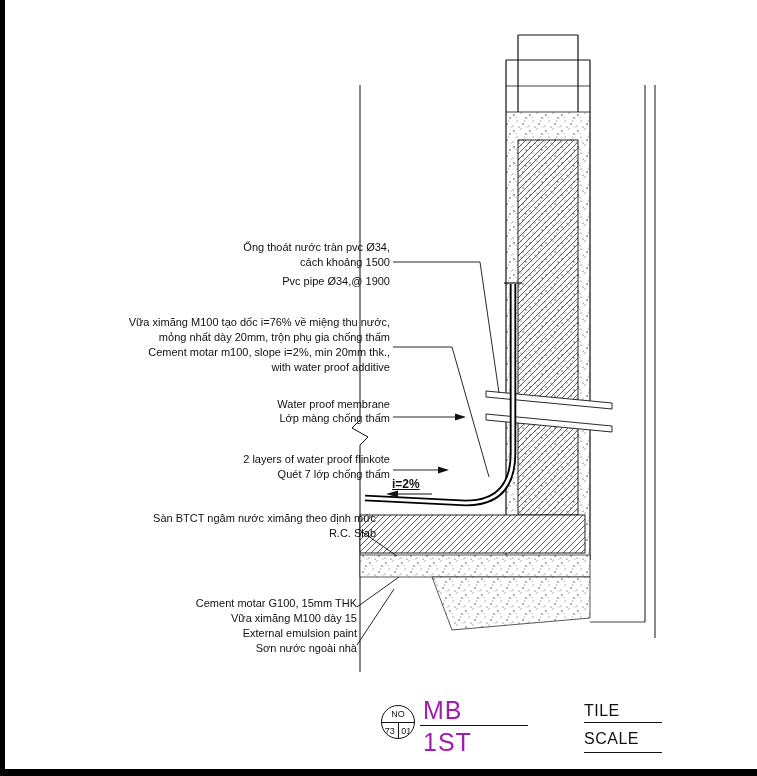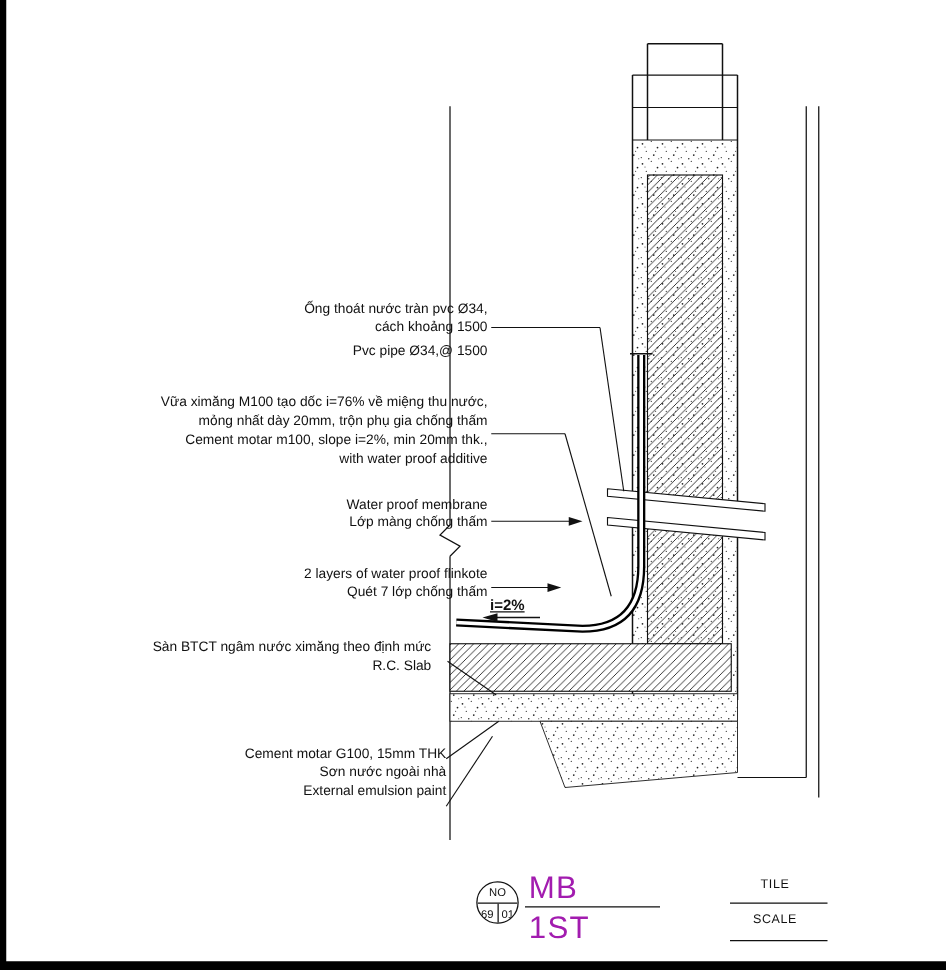--- a/index.html
+++ b/index.html
@@ -36,21 +36,21 @@
     flex:1; display:flex; align-items:center; justify-content:center;
   }
   .tb-circ-bottom span.tb-div { border-left:1px solid #111; }
   .tb-code, .tb-floor {
     position:absolute; left:423px; font-size:25px; color:#a21caf; letter-spacing:1px;
   }
   .tb-code { top:696px; }
   .tb-floor { top:728px; }
   .tb-line { position:absolute; border-top:1.2px solid #111; height:0; }
   .tb-right-label {
-    position:absolute; left:584px; width:78px; text-align:center; font-size:10px;
+    position:absolute; left:584px; width:78px; text-align:left; font-size:16px;
     letter-spacing:0.5px; padding-right:6px;
   }
 </style>
 </head>
 <body>
 
 <div class="stage">
 
   <svg class="drawing" width="757" height="776" viewBox="0 0 757 776">
     <defs>
@@ -154,21 +154,21 @@
     <g fill="#111" stroke="none">
       <polygon points="466,417 455,413.5 455,420.5"></polygon>
       <polygon points="449,470 438,466.5 438,473.5"></polygon>
       <polygon points="386,494 398,490.5 398,497.5"></polygon>
     </g>
   </svg>
 
   <div class="ann" style="top:240px; right:367px;">
     <div>Ống thoát nước tràn pvc Ø34,</div>
     <div>cách khoảng 1500</div>
-    <div style="margin-top:4px">Pvc pipe Ø34,@ 1500</div>
+    <div style="margin-top:4px">Pvc pipe Ø34,@ 1900</div>
   </div>
 
   <div class="ann" style="top:315px; right:367px;">
     <div>Vữa ximăng M100 tạo dốc i=76% về miệng thu nước,</div>
     <div>mỏng nhất dày 20mm, trộn phụ gia chống thấm</div>
     <div>Cement motar m100, slope i=2%, min 20mm thk.,</div>
     <div>with water proof additive</div>
   </div>
 
   <div class="ann tight" style="top:397px; right:367px;">
@@ -176,36 +176,37 @@
     <div>Lớp màng chống thấm</div>
   </div>
 
   <div class="ann" style="top:452px; right:367px;">
     <div>2 layers of water proof flinkote</div>
     <div>Quét 7 lớp chống thấm</div>
   </div>
 
   <div class="slope-label">i=2%</div>
 
-  <div class="ann" style="top:511px; right:412px;">
+  <div class="ann" style="top:511px; right:381px;">
     <div>Sàn BTCT ngâm nước ximăng theo định mức</div>
     <div>R.C. Slab</div>
   </div>
 
   <div class="ann" style="top:596px; right:400px;">
     <div>Cement motar G100, 15mm THK</div>
+    <div>Vữa ximăng M100 dày 15</div>
+    <div>External emulsion paint</div>
     <div>Sơn nước ngoài nhà</div>
-    <div>External emulsion paint</div>
   </div>
 
   <div>
     <div class="tb-circle">
       <div class="tb-circ-top">NO</div>
       <div class="tb-circ-bottom">
-        <span>69</span>
+        <span>73</span>
         <span class="tb-div">01</span>
       </div>
     </div>
 
     <div class="tb-code">MB</div>
     <div class="tb-line" style="left:420px; top:725px; width:108px;"></div>
     <div class="tb-floor">1ST</div>
 
     <div class="tb-right-label" style="top:702px;">TILE</div>
     <div class="tb-line" style="left:584px; top:722px; width:78px;"></div>

